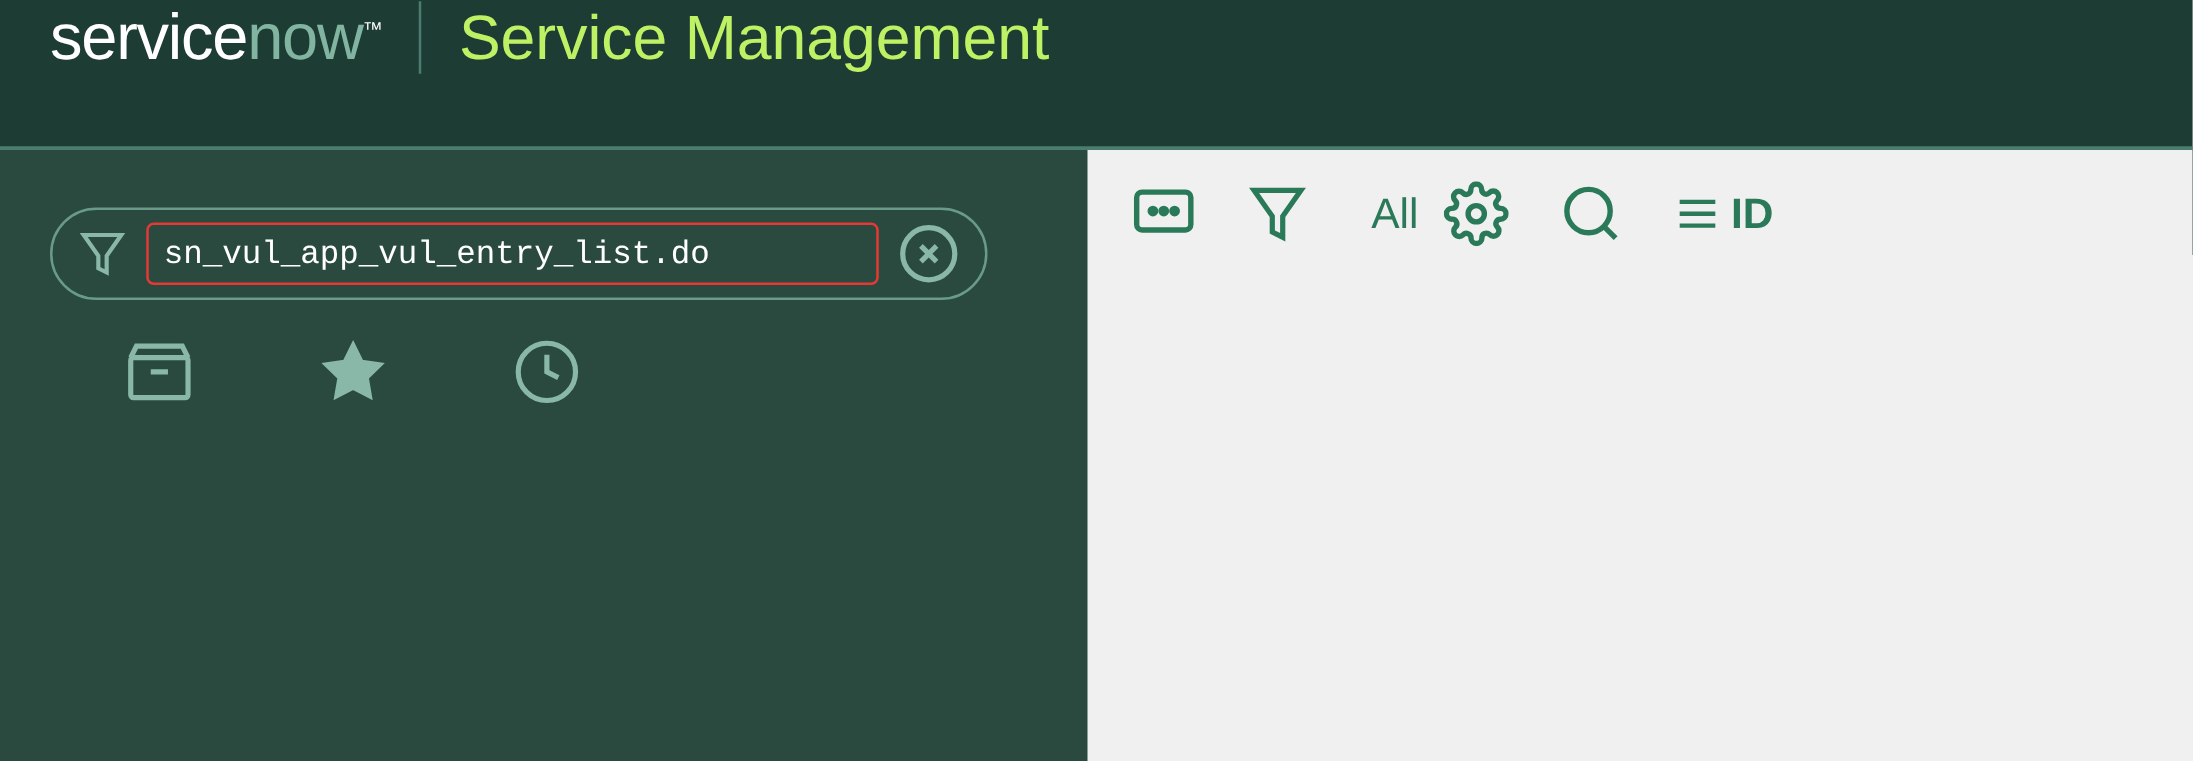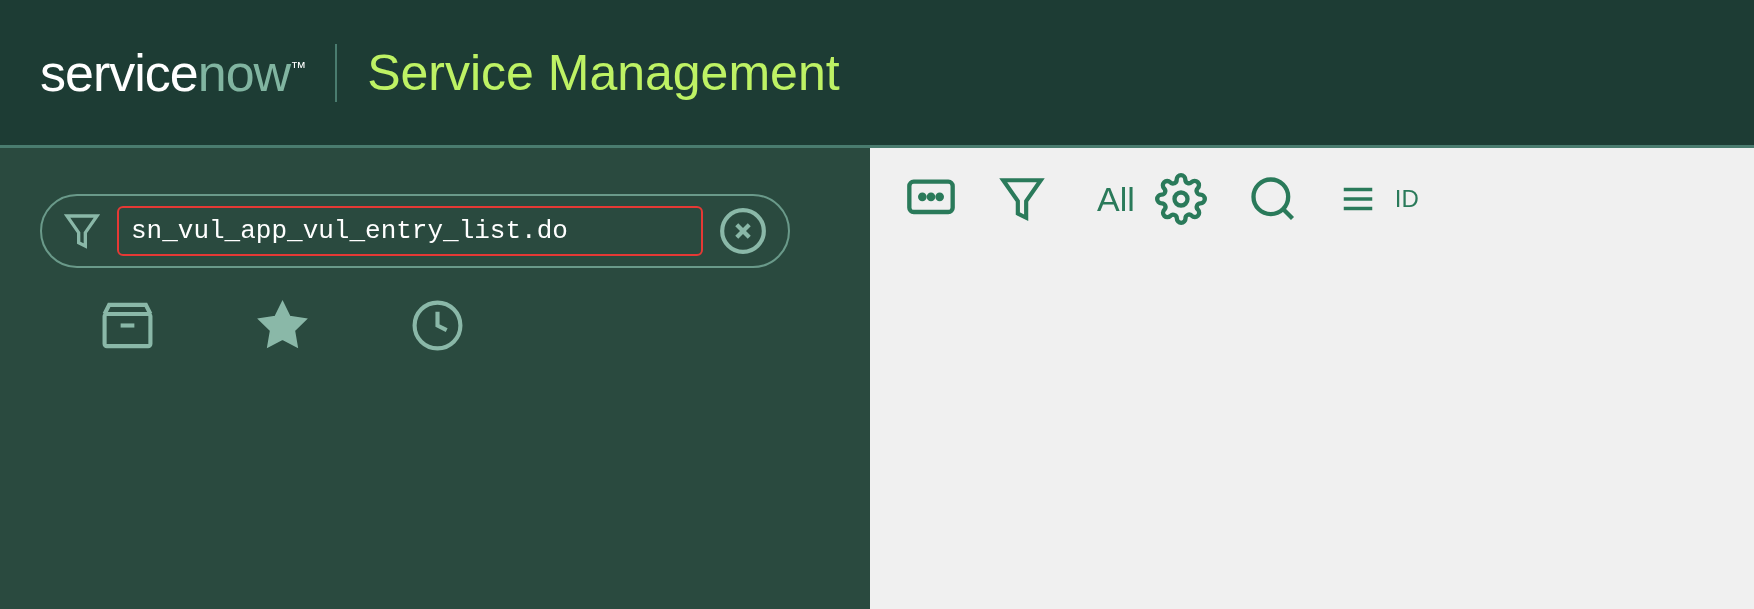--- a/index.html
+++ b/index.html
@@ -7,23 +7,23 @@
       font-family: 'Arial', sans-serif;
       background: #fff;
       width: 1754px;
       height: 609px;
       overflow: hidden;
     }
 
     
     .header-bar {
       background: #1d3c34;
-      height: 148px;
-      display: flex;
-      align-items: center;
+      height: 120px;
+      display: flex;
+      align-items: flex-start;
       padding: 0 40px;
       border-bottom: 3px solid #4a7c6f;
     }
 
     .logo-area {
       display: flex;
       align-items: center;
       gap: 30px;
     }
 
@@ -176,24 +176,23 @@
     }
 
     .all-label {
       font-size: 34px;
       color: #2a7a5a;
       font-weight: 500;
       margin-left: 10px;
     }
 
     .id-label {
-      font-size: 24px;
+      font-size: 34px;
       color: #2a7a5a;
-      font-weight: 400;
-      margin-left: 10px;
+      font-weight: 700;
     }
 
     
     .icon-sm { width: 40px; height: 40px; }
     .icon-md { width: 50px; height: 50px; }
     .icon-lg { width: 55px; height: 55px; }
   </style>
 </head>
 <body>
 

